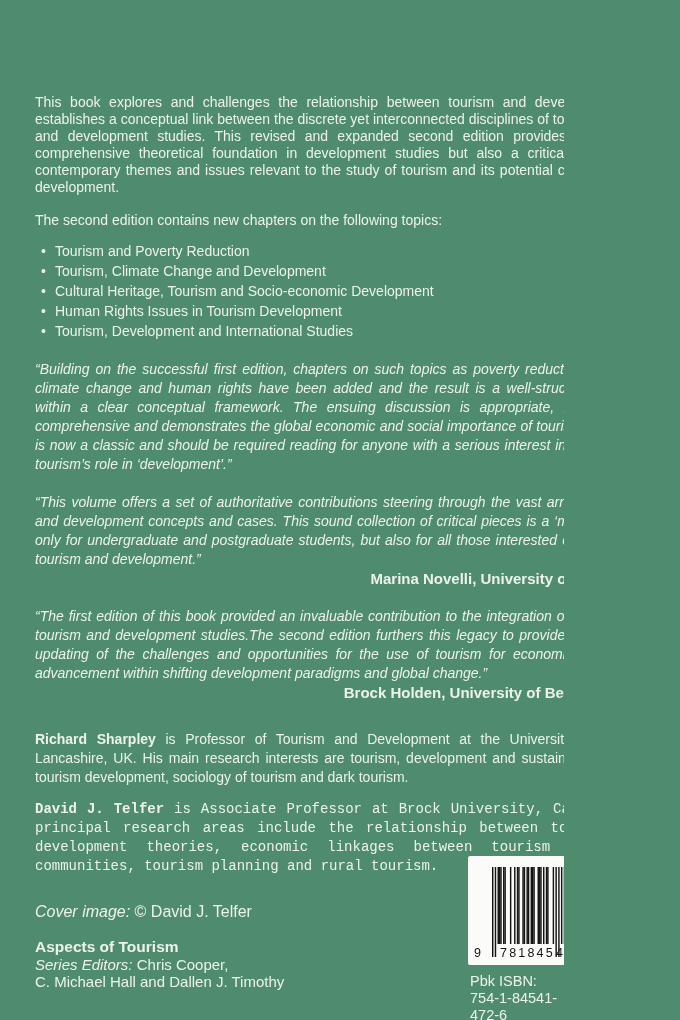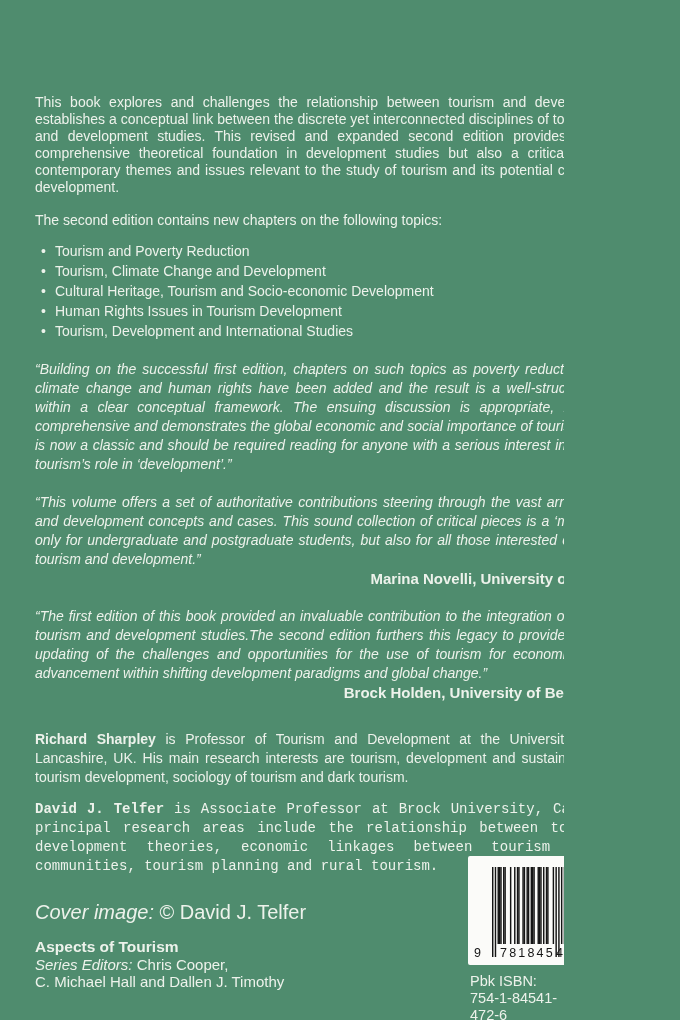--- a/index.html
+++ b/index.html
@@ -21,21 +21,21 @@
   .topics-list li::before { content:"\2022"; position:absolute; left:6px; top:0; }
 
   .review { margin-top:19px; }
   .quote { margin:0; padding-right:21px; font-style:italic; font-size:14px; line-height:19px; text-align:justify; }
   .attribution { margin:1px 0 0; font-weight:bold; font-size:15px; line-height:18px; text-align:right; }
 
   .bio { margin:28px 0 0; padding-right:21px; font-size:14px; line-height:19px; text-align:justify; }
   .bio + .bio { margin-top:13px;font-family:Liberation Mono, monospace; }
   .bio b { font-weight:bold; }
 
-  .cover-credit { position:absolute; left:35px; top:903px; font-size:20px; line-height:18px;text-align:right; }
+  .cover-credit { position:absolute; left:35px; top:903px; font-size:16px; line-height:18px;text-align:right; }
   .cover-credit .lbl { font-style:italic; }
 
   .series-block { position:absolute; left:35px; top:938px; font-size:15px; line-height:17px; }
   .series-title { font-weight:bold; font-size:15.5px; line-height:18px; }
   .series-editors .lbl { font-style:italic; }
 
   .barcode-box {
     position:absolute; left:468px; top:856px; width:174px; height:109px;
     background:#FBFBF9; border-radius:2px;
   }

